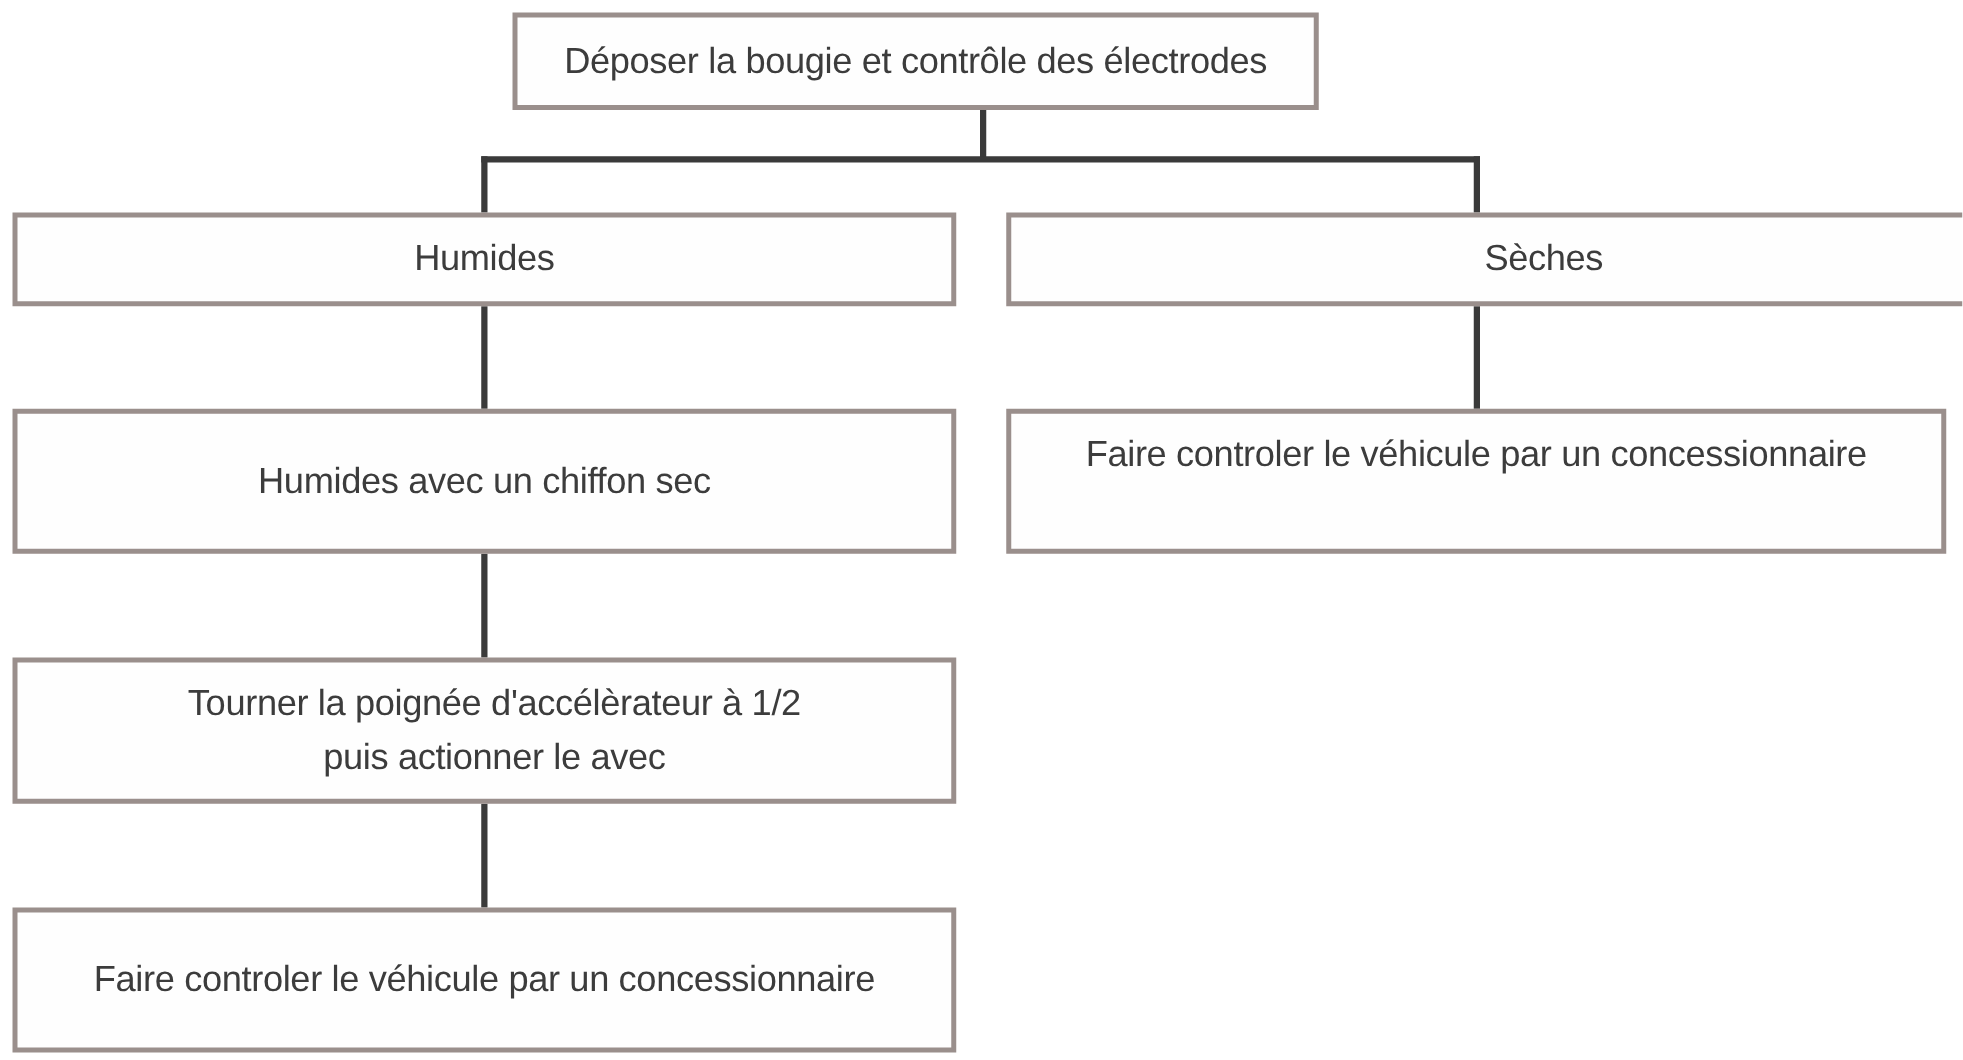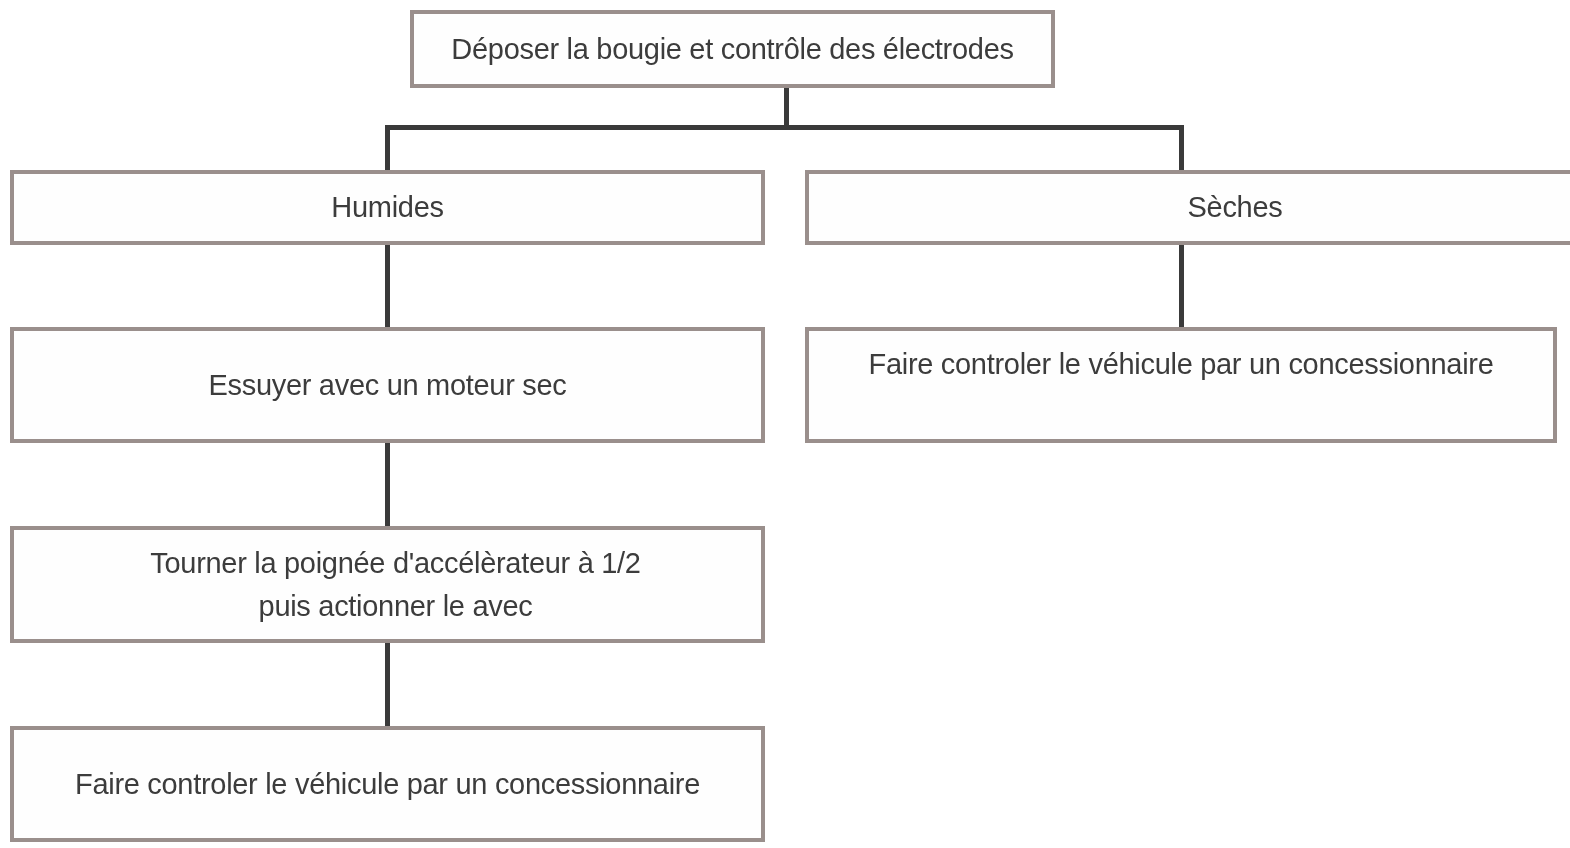--- a/index.html
+++ b/index.html
@@ -65,21 +65,21 @@
 
   <div class="node" style="left:10px; top:170px; width:755px; height:75px;">
     <span class="line">Humides</span>
   </div>
 
   <div class="node" style="left:805px; top:170px; width:860px; height:75px;">
     <span class="line">Sèches</span>
   </div>
 
   <div class="node" style="left:10px; top:327px; width:755px; height:116px;">
-    <span class="line">Essuyer avec un moteur sec</span>
+    <span class="line">Humides avec un chiffon sec</span>
   </div>
 
   <div class="node top-align" style="left:805px; top:327px; width:752px; height:116px;">
     <span class="line">Faire controler le véhicule par un concessionnaire</span>
   </div>
 
   <div class="node" style="left:10px; top:526px; width:755px; height:117px;padding-left:16px;">
     <span class="line">Tourner la poignée d'accélèrateur à 1/2</span>
     <span class="line">puis actionner le avec</span>
   </div>

